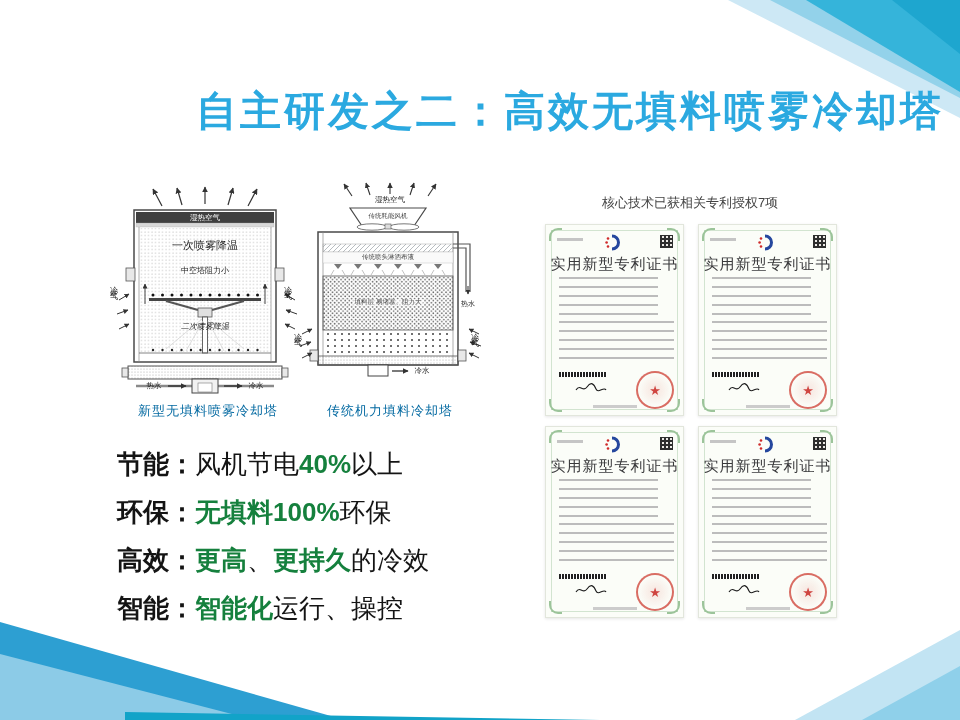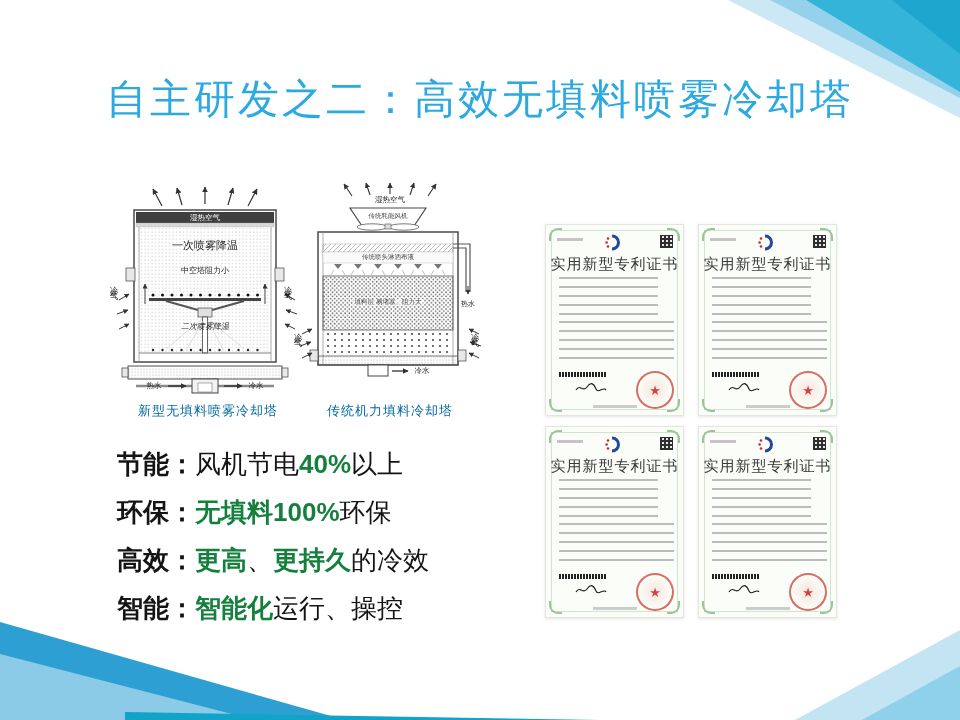--- a/index.html
+++ b/index.html
@@ -1,21 +1,21 @@
 <!DOCTYPE html>
 <html><head>
 <meta charset="utf-8">
 <style>
   html,body{margin:0;padding:0;background:#fff;}
   body{width:960px;height:720px;overflow:hidden;font-family:"Liberation Sans","DejaVu Sans",sans-serif;}
   .slide{position:relative;width:960px;height:720px;background:#fff;overflow:hidden;}
   .decor{position:absolute;left:0;top:0;z-index:0;pointer-events:none;}
 
-  .title{position:absolute;left:0;right:0;top:68px;margin:4px;text-align:center;z-index:2;
-         font-family:"Liberation Serif","DejaVu Serif",serif;font-weight:400;
+  .title{position:absolute;left:0;right:0;top:68px;margin:16px;text-align:right;z-index:2;
+         font-family:"Liberation Serif","DejaVu Serif",serif;font-weight:700;
          font-size:41px;letter-spacing:3px;color:#2BA9E0;}
 
   
   .diagram{position:absolute;z-index:2;}
   .dl{left:116px;top:182px;width:182px;height:222px;}
   .dr{left:298px;top:182px;width:185px;height:222px;}
   .diagram svg{position:absolute;left:0;top:0;}
   .dlabel{position:absolute;font-size:8px;color:#1d1d1d;white-space:nowrap;transform:translateX(-50%);line-height:1;}
   .dlabel.big{font-size:11px;}
   .dlabel.sm{font-size:6.5px;color:#444;}
@@ -270,20 +270,21 @@
     <span class="dlabel sm chip" style="left:90px;top:117px;">填料层 易堵塞、阻力大</span>
     <span class="dlabel" style="left:170px;top:118px;font-size:7px;">热水</span>
     <span class="dlabel" style="left:124px;top:185px;font-size:7.5px;">冷水</span>
     <span class="vlabel" style="left:-5px;top:145px;">冷空气</span>
     <span class="vlabel" style="left:172px;top:145px;">冷空气</span>
   </div>
 
   <span class="cap" style="left:208px;">新型无填料喷雾冷却塔</span>
   <span class="cap" style="left:390px;">传统机力填料冷却塔</span>
 
+  <div class="pheading">核心技术已获相关专利授权7项</div>
 
   <div class="cert-grid">
 
     <div class="cert">
       <div class="cframe"></div>
       <i class="corner c-tl"></i>
       <i class="corner c-tr"></i>
       <i class="corner c-bl"></i>
       <i class="corner c-br"></i>
       <div class="cnum"></div>

